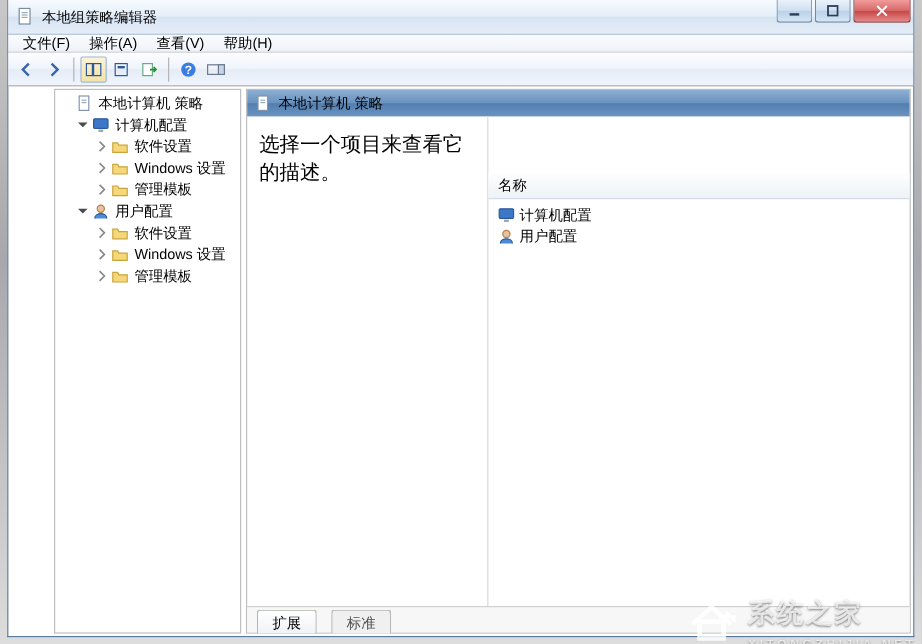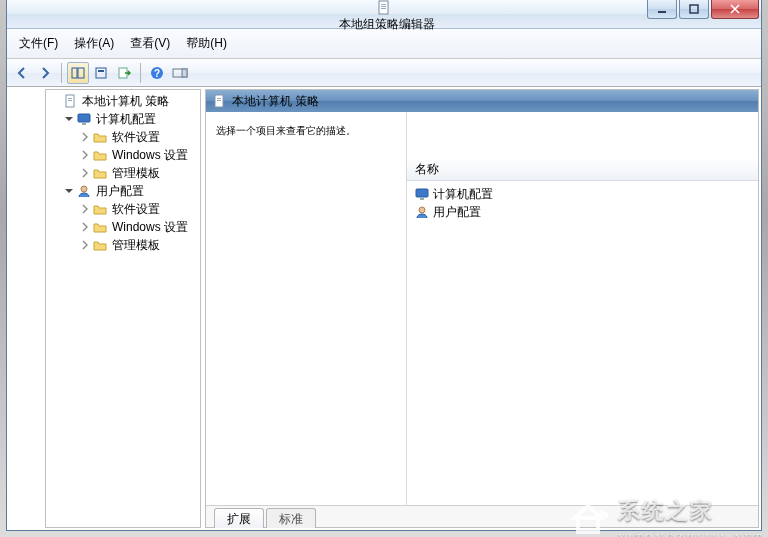--- a/index.html
+++ b/index.html
@@ -27,21 +27,20 @@
     display: flex; flex-direction: column;
   }
   
   .titlebar {
     height: 29px;
     background: linear-gradient(to bottom, #f7fbff, #e4eef8 48%, #d6e4f2 52%, #e6eef8);
     border-bottom: 1px solid #a9bdd2;
     display: flex; align-items: center;
     padding-left: 6px;
     position: relative;
-    flex-direction: column;
   }
   .titlebar .doc-icon { margin-right: 6px; }
   .title-text { font-size: 12px; color: #000; }
   .win-controls {
     position: absolute; right: 0; top: 0;
     display: flex; gap: 2px;
     padding-right: 2px;
   }
   .win-btn {
     width: 30px; height: 19px;
@@ -52,21 +51,21 @@
     display: flex; align-items: center; justify-content: center;
     color: #2c3e57;
   }
   .win-btn.close {
     width: 48px;
     background: linear-gradient(to bottom, #f19b9b, #d86a6a 48%, #c94646 52%, #e38b8b);
     border-color: #8a3a3a; color: #fff;
   }
   
   .menubar {
-    height: 30px;
+    height: 15px;
     background: linear-gradient(to bottom, #fafcff, #eef2f8);
     border-bottom: 1px solid #c8c8c8;
     display: flex; align-items: center; padding-left: 4px;
   }
   .menu-item { padding: 2px 8px; cursor: default; }
   
   .toolbar {
     height: 28px;
     background: linear-gradient(to bottom, #fcfdff, #eef3fb 50%, #e5ecf6 52%, #f0f5fd);
     border-bottom: 1px solid #adadad;
@@ -118,21 +117,21 @@
     height: 22px;
     background: linear-gradient(to bottom,#8caed2,#6a93c0 48%,#527fb0 52%,#6b93c0);
     display: flex; align-items: center; padding-left: 6px; gap:6px;
     color: #fff; 
   }
   .content-header .hdr-text { color:#000; font-size:12px; }
   .content-body {
     flex: 1; display: flex;
   }
   .desc-col {
-    width: 200px; padding: 12px 10px 10px 10px; font-size:10px;
+    width: 200px; padding: 12px 10px 10px 10px; font-size:17px;
   }
   .list-col {
     flex: 1; border-left: 1px solid #d9d9d9; display:flex; flex-direction:column;
   }
   .list-header {
     height: 22px; border-bottom: 1px solid #d6dde6;
     background: linear-gradient(to bottom,#fdfefe,#eef2f6);
     display:flex; align-items:center; padding-left:8px;
     font-size:12px;
     margin-top:47px;
@@ -147,34 +146,34 @@
     position: absolute; left: 0; right:0; bottom:0;
     height: 22px; display:flex; align-items:flex-end; padding-left:8px;
     border-top:1px solid #d0d0d0;
     background:#f7f7f7;
   }
   .tab {
     height:20px; padding:2px 12px 0 12px;
     border:1px solid #b5b5b5; border-bottom:none;
     border-radius:3px 3px 0 0;
     background: linear-gradient(to bottom,#ffffff,#f0f2f6);
-    margin-right:2px; font-size:12px;
+    margin-right:12px; font-size:12px;
     display:flex; align-items:center;
     position:relative; top:1px;
   }
   .tab.inactive { background:#f0f0f0; color:#505050;align-items:center; }
   
   svg { display:block; }
 
   
   .watermark {
     position:absolute; right:4px; bottom:0;
     font-weight:700; color: rgba(255,255,255,.75);
     text-shadow:0 1px 2px rgba(0,0,0,.5);
-    display:flex; align-items:flex-start; gap:8px; pointer-events:none;font-family:Liberation Serif, serif;
+    display:flex; align-items:flex-start; gap:8px; pointer-events:none;
   }
   .watermark .wm-big { font-size:22px; letter-spacing:2px; }
   .watermark .wm-small { font-size:10px; letter-spacing:3px; position:relative; top:6px; opacity:.85; }
 </style>
 </head>
 <body>
 
 <div class="backdrop">
   <div class="window">
 

